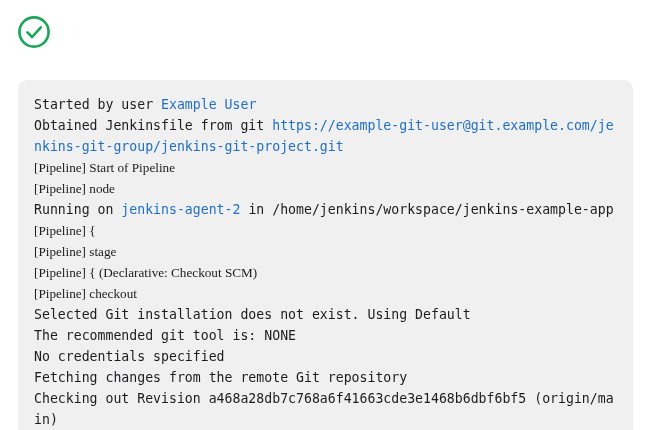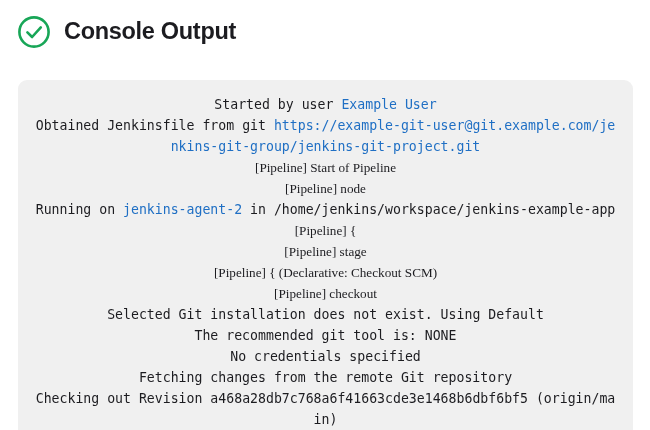--- a/index.html
+++ b/index.html
@@ -54,21 +54,20 @@
   .console-log {
     font-family: "DejaVu Sans Mono", "Liberation Mono", monospace;
     font-size: 13.2px;
     line-height: 21px;
     color: #1c1c20;
     white-space: pre-wrap;
     word-break: break-all;
   }
   .log-line {
     min-height: 21px;
-    text-align: center;
   }
   .log-line.muted {
     color: #a9a9a9;
     font-family: Liberation Serif, serif;
   }
   .tok-link {
     color: #1f6fc4;
   }
   .tok-plain {
     color: #1c1c20;
@@ -77,18 +76,17 @@
 </head>
 <body>
 
 <div class="page-header">
   <span class="status-icon">
     <svg viewBox="0 0 34 34" width="34" height="34" aria-hidden="true">
       <circle cx="17" cy="17" r="14.6" fill="none" stroke="#18a657" stroke-width="2.6"></circle>
       <path d="M10.4 17.4 L15.1 22.0 L23.8 12.4" fill="none" stroke="#18a657" stroke-width="2.6" stroke-linecap="round" stroke-linejoin="round"></path>
     </svg>
   </span>
-  <h1 class="page-title">Console Output</h1>
 </div>
 
 <div class="console-panel">
   <div class="console-log" id="console-log"><div class="log-line"><span class="tok-plain">Started by user </span><span class="tok-link">Example User</span></div><div class="log-line"><span class="tok-plain">Obtained Jenkinsfile from git </span><span class="tok-link">https://example-git-user@git.example.com/jenkins-git-group/jenkins-git-project.git</span></div><div class="log-line muted"><span class="tok-plain">[Pipeline] Start of Pipeline</span></div><div class="log-line muted"><span class="tok-plain">[Pipeline] node</span></div><div class="log-line"><span class="tok-plain">Running on </span><span class="tok-link">jenkins-agent-2</span><span class="tok-plain"> in /home/jenkins/workspace/jenkins-example-app</span></div><div class="log-line muted"><span class="tok-plain">[Pipeline] {</span></div><div class="log-line muted"><span class="tok-plain">[Pipeline] stage</span></div><div class="log-line muted"><span class="tok-plain">[Pipeline] { (Declarative: Checkout SCM)</span></div><div class="log-line muted"><span class="tok-plain">[Pipeline] checkout</span></div><div class="log-line"><span class="tok-plain">Selected Git installation does not exist. Using Default</span></div><div class="log-line"><span class="tok-plain">The recommended git tool is: NONE</span></div><div class="log-line"><span class="tok-plain">No credentials specified</span></div><div class="log-line"><span class="tok-plain">Fetching changes from the remote Git repository</span></div><div class="log-line"><span class="tok-plain">Checking out Revision a468a28db7c768a6f41663cde3e1468b6dbf6bf5 (origin/main)</span></div></div>
 </div>
 
 </body></html>

